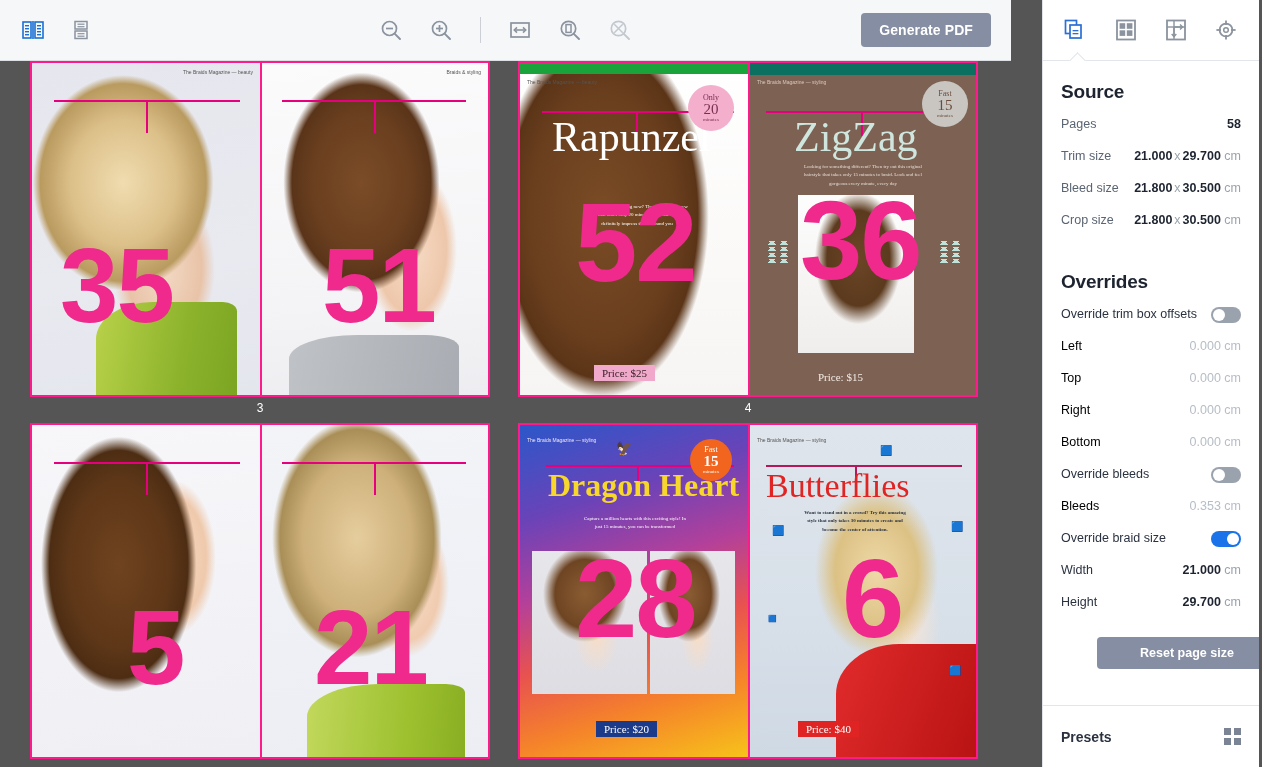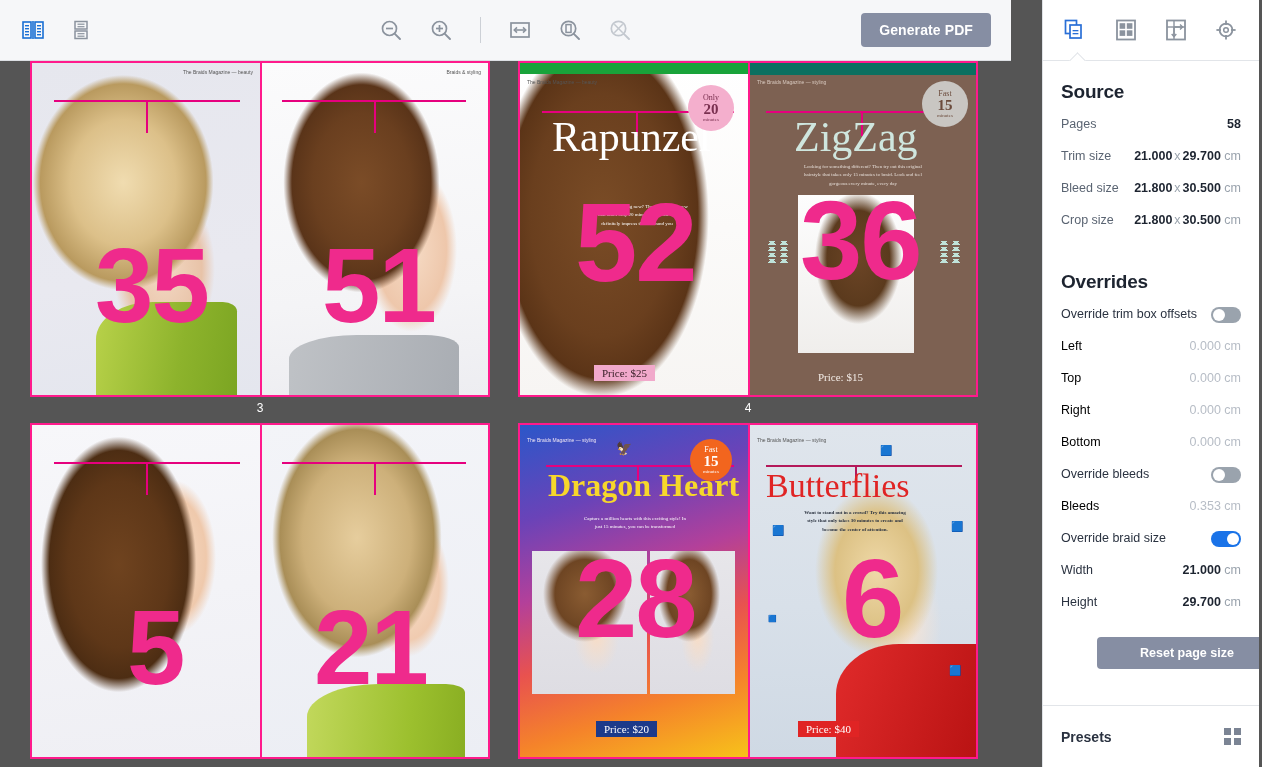--- a/index.html
+++ b/index.html
@@ -94,21 +94,21 @@
   .topbar { position:absolute; top:0; left:0; right:0; }
   .mag-title {
     position:absolute; font-family:"Liberation Serif", serif; white-space:nowrap;
   }
   .badge-round {
     position:absolute; border-radius:50%; display:flex; flex-direction:column;
     align-items:center; justify-content:center; text-align:center; line-height:1;
     font-family:"Liberation Serif", serif;
   }
   .badge-round .b1 { font-size:8px; }
-  .badge-round .b2 { font-size:15px; font-weight:bold; }
+  .badge-round .b2 { font-size:15px; font-weight:normal; }
   .badge-round .b3 { font-size:5px; }
   .body-copy {
     position:absolute; text-align:center; font-family:"Liberation Serif", serif;
     font-size:5px; line-height:1.65;
   }
   .price-tag {
     position:absolute; font-family:"Liberation Serif", serif; font-size:11px;
     padding:2px 8px; white-space:nowrap;
   }
 
@@ -304,21 +304,21 @@
 
     <div class="spread" style="left:30px; top:0px; width:460px; height:336px;">
       <div class="pages">
         <div class="page">
           <div class="ph hair-a">
               <div class="dress"></div>
             </div>
           <div class="folio r">The Braids Magazine — beauty</div>
           <div class="guide-h" style="left:22px; top:37px; right:20px;"></div>
           <div class="guide-v" style="left:114px; top:37px; height:33px;"></div>
-          <div class="big-num" style="left:28px; top:170px; font-size:105px;margin-left:35px;">35</div>
+          <div class="big-num" style="left:28px; top:170px; font-size:105px;">35</div>
         </div>
         <div class="page">
           <div class="ph hair-b">
               <div class="dress"></div>
             </div>
           <div class="folio r">Braids &amp; styling</div>
           <div class="guide-h" style="left:20px; top:37px; right:22px;"></div>
           <div class="guide-v" style="left:112px; top:37px; height:33px;"></div>
           <div class="big-num" style="left:60px; top:170px; font-size:105px;">51</div>
         </div>

